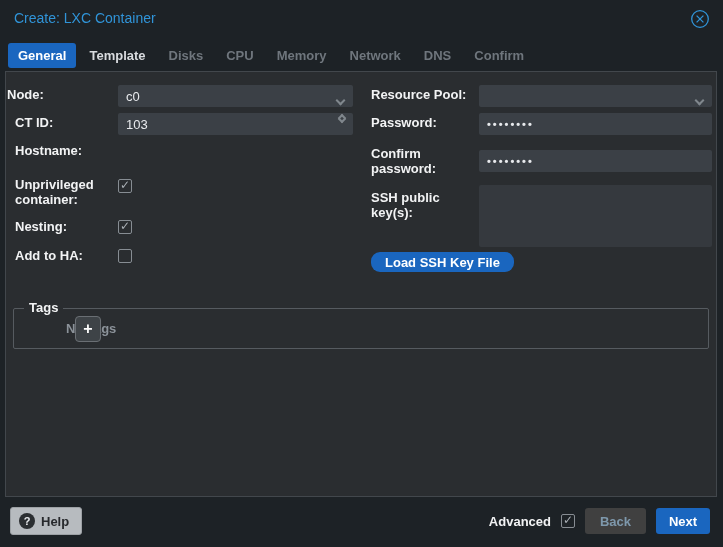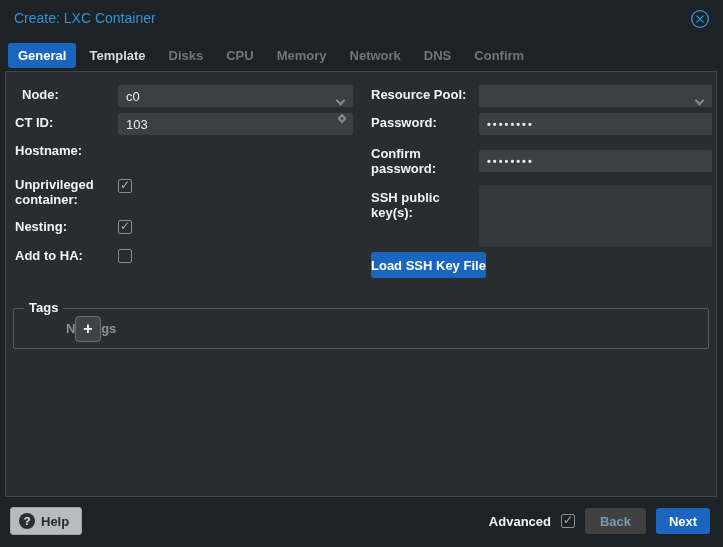--- a/index.html
+++ b/index.html
@@ -36,21 +36,21 @@
   .spinner { position:absolute; right:8px; top:2px; display:flex; flex-direction:column; gap:3px; }
   .spinner .chev { width:6px; height:6px; }
 
   .cb { position:absolute; width:14px; height:14px; border:1px solid #878d93;
         border-radius:2px; background:transparent; cursor:pointer; }
   .cb[data-checked="true"]::after { content:"✓"; position:absolute; left:1px; top:-2px;
         color:#aab0b6; font-size:12px; font-weight:bold; }
 
   .btn-blue { background:#1a66bf; color:#ffffff; font-weight:bold; font-size:13px;
         border:none; border-radius:3px; cursor:pointer; font-family:inherit; }
-  .load-btn { position:absolute; left:365px; top:180px; height:26px; padding:0 0; }
+  .load-btn { position:absolute; left:365px; top:180px; height:20px; padding:0 14px;border-radius:9px; }
 
   .tagsbox { position:absolute; left:7px; top:236px; width:696px; height:41px;
         border:1px solid #565b60; border-radius:2px; }
   .tagsbox .legend { position:absolute; left:10px; top:-9px; background:#2a2d30;
         padding:0 5px; font-weight:bold; color:#f2f3f4; }
   .notags { position:absolute; left:8px; top:12px; color:#8b9299; font-weight:bold;margin-left:44px; }
   .plusbtn { position:absolute; left:61px; top:7px; width:26px; height:26px;
         background:#3e4347; border:1px solid #6a6f74; border-radius:4px;
         color:#ffffff; font-size:16px; font-weight:bold; display:flex;
         align-items:center; justify-content:center; cursor:pointer; }
@@ -88,21 +88,21 @@
   <div class="tab" data-state="disabled">Disks</div>
   <div class="tab" data-state="disabled">CPU</div>
   <div class="tab" data-state="disabled">Memory</div>
   <div class="tab" data-state="disabled">Network</div>
   <div class="tab" data-state="disabled">DNS</div>
   <div class="tab" data-state="disabled">Confirm</div>
 </div>
 
 <div class="panel">
 
-  <span class="lbl" style="left:16px; top:15px;">Node:</span>
+  <span class="lbl" style="left:1px; top:15px;">Node:</span>
   <div class="field" style="left:112px; top:13px; width:235px;">
     <span>c0</span>
     <span class="combo-arrow"><span class="chev down"></span></span>
   </div>
 
   <span class="lbl" style="left:9px; top:43px;">CT ID:</span>
   <div class="field" style="left:112px; top:41px; width:235px;">
     <span>103</span>
     <span class="spinner">
         <span class="chev up"></span>

